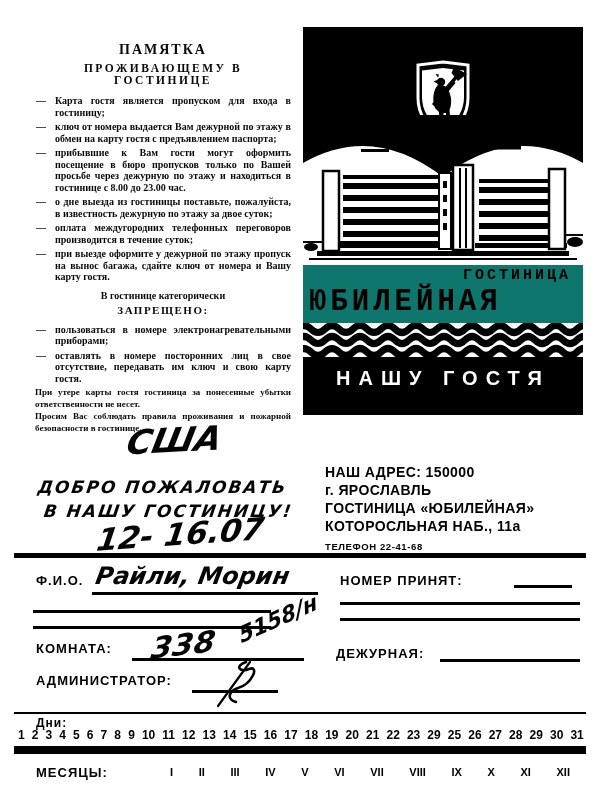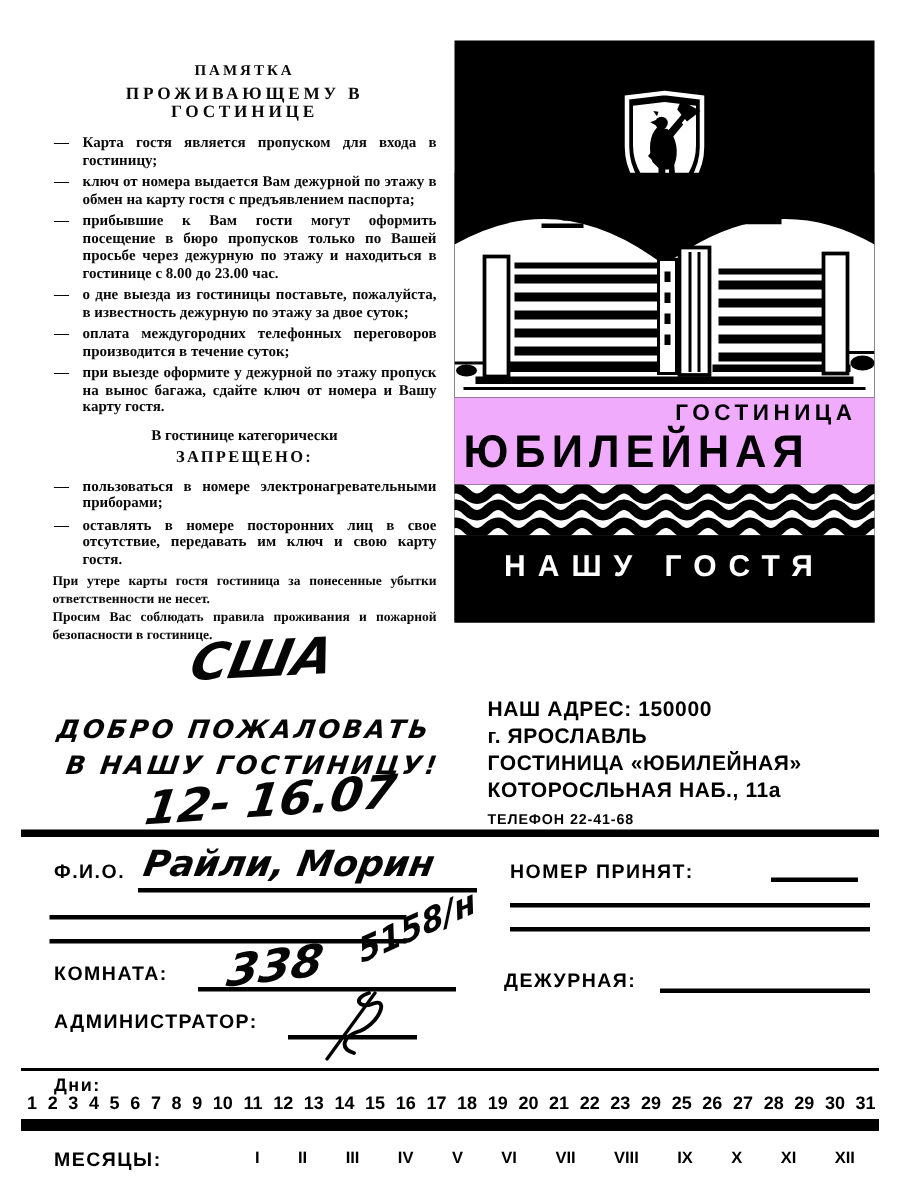--- a/index.html
+++ b/index.html
@@ -4,33 +4,33 @@
 <style>
   html,body{margin:0;padding:0;background:#e8e8e8;}
   .page{
     position:relative;width:600px;height:794px;background:#ffffff;
     font-family:"Liberation Sans",sans-serif;color:#000;overflow:hidden;
     margin:0 auto;
   }
   
   .memo{position:absolute;left:35px;top:42px;width:256px;
     font-family:"Liberation Serif",serif;font-weight:700;color:#0a0a0a;}
-  .memo-title{text-align:center;font-size:10px;letter-spacing:2px;}
+  .memo-title{text-align:center;font-size:14px;letter-spacing:2px;}
   .memo-subtitle{text-align:center;font-size:11.5px;letter-spacing:2.5px;margin-top:4px;margin-bottom:9px;}
   .memo-item{position:relative;padding-left:20px;font-size:10px;line-height:11.5px;
     text-align:justify;margin-bottom:3px;}
   .memo-item::before{content:"—";position:absolute;left:1px;top:0;}
   .memo-center{text-align:center;font-size:10px;margin-top:7px;}
   .memo-center.strong{font-size:11px;letter-spacing:1.5px;margin-top:3px;margin-bottom:8px;}
   .memo-par{font-size:9px;line-height:11.5px;text-align:justify;margin-top:1px;}
   
   .card{position:absolute;left:303px;top:27px;width:280px;height:388px;background:#000;}
   .card .emblem{position:absolute;top:33px;left:50%;transform:translateX(-50%);}
   .card .illus{position:absolute;top:88px;left:0;}
-  .card .white-strip{position:absolute;top:238px;left:0;width:280px;height:58px;background:#f0abfc;}
+  .card .white-strip{position:absolute;top:238px;left:0;width:280px;height:58px;background:#0f766e;font-family:Liberation Mono, monospace;}
   .hotel-label{font-size:15px;font-weight:700;letter-spacing:3px;text-align:right;
     padding:2px 12px 0 0;}
   .hotel-name{font-size:29px;font-weight:700;letter-spacing:4px;padding-left:6px;margin-top:1px;
     transform:scaleY(1.05);transform-origin:top left;}
   .card .waves{position:absolute;top:296px;left:0;}
   .card .title-band{position:absolute;top:330px;left:0;width:280px;height:58px;background:#000;}
   .card-title{color:#fff;font-size:20px;font-weight:700;letter-spacing:8px;text-align:center;
     padding-top:10px;}
   
   .hw{font-family:"DejaVu Sans",sans-serif;font-style:italic;color:#050505;white-space:nowrap;}

